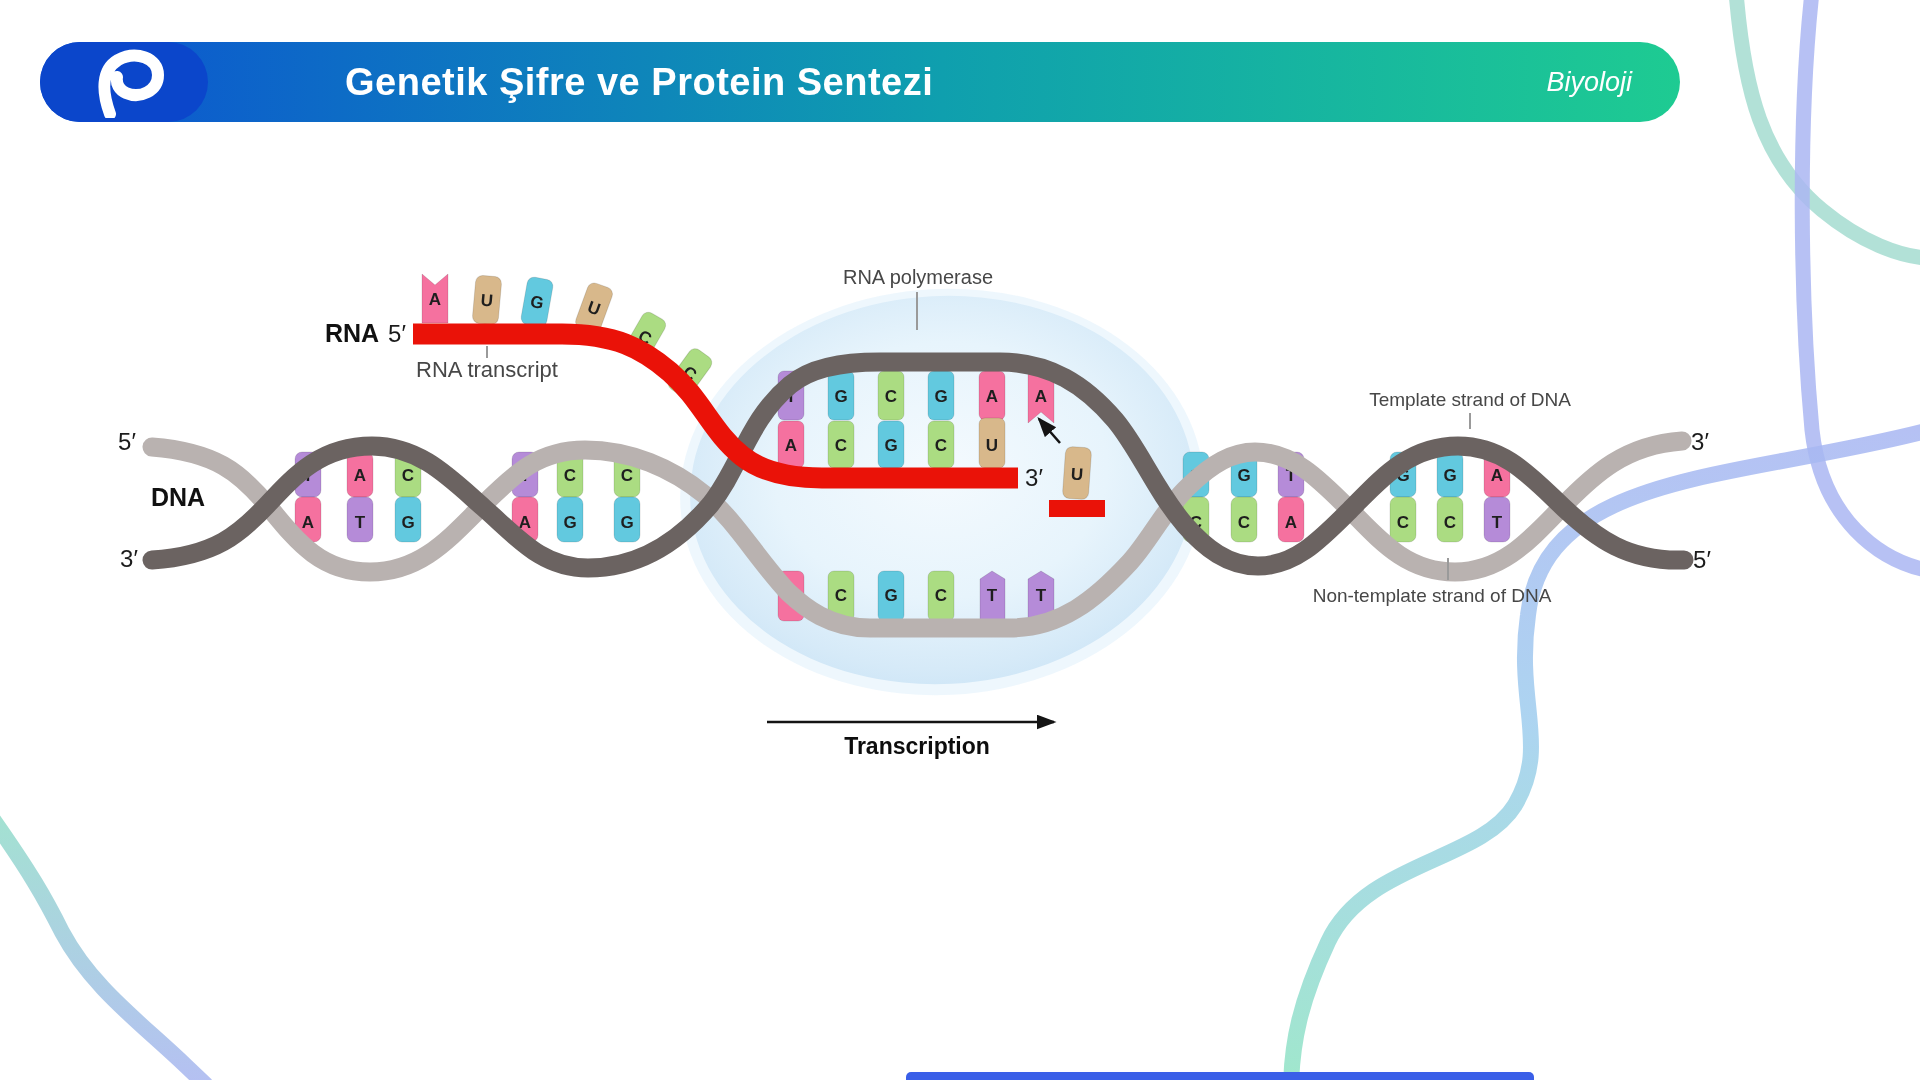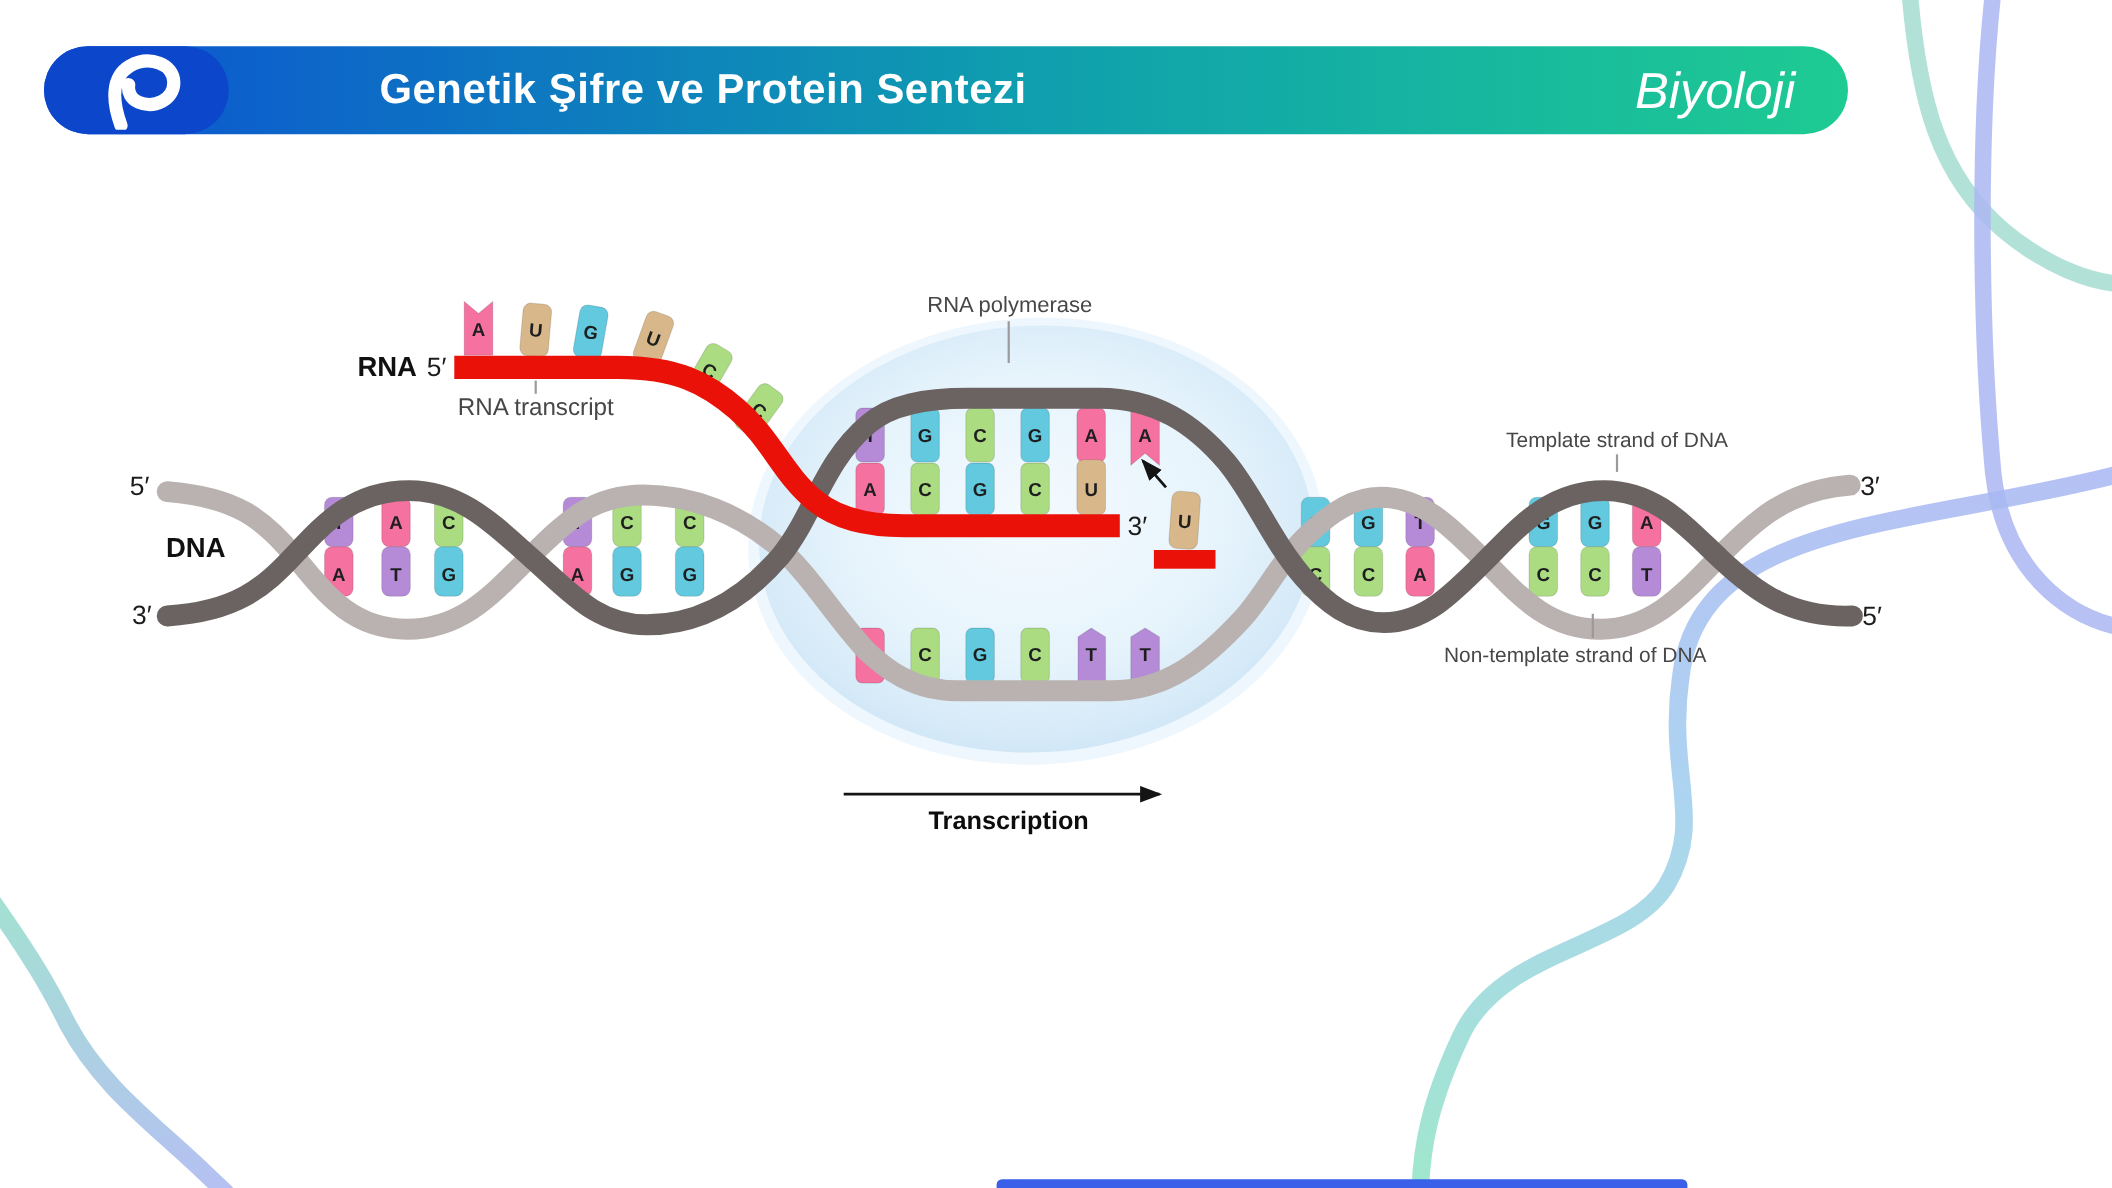--- a/index.html
+++ b/index.html
@@ -17,21 +17,21 @@
     position:absolute;left:0;top:0;width:168px;height:80px;border-radius:40px;
     background:var(--logo-chip-blue);
   }
   .logo-svg{position:absolute;left:42px;top:6px;}
   .header-title{
     position:absolute;left:305px;top:0;height:80px;display:flex;align-items:center;
     color:#ffffff;font-size:38px;font-weight:bold;letter-spacing:.5px;white-space:nowrap;
   }
   .header-subject{
     position:absolute;right:48px;top:0;height:80px;display:flex;align-items:center;
-    color:#ffffff;font-size:46px;font-style:italic;white-space:nowrap;
+    color:#ffffff;font-size:27px;font-style:italic;white-space:nowrap;
   }
   
   .diagram{position:absolute;left:0;top:0;}
   .s-light{stroke:var(--strand-light);stroke-width:19;fill:none;stroke-linecap:round;}
   .s-dark{stroke:var(--strand-dark);stroke-width:19;fill:none;stroke-linecap:round;}
   .s-red{stroke:var(--rna-red);stroke-width:21;fill:none;stroke-linecap:butt;}
   .f-purple{fill:var(--base-purple);}
   .f-pink{fill:var(--base-pink);}
   .f-green{fill:var(--base-green);}
   .f-teal{fill:var(--base-teal);}

